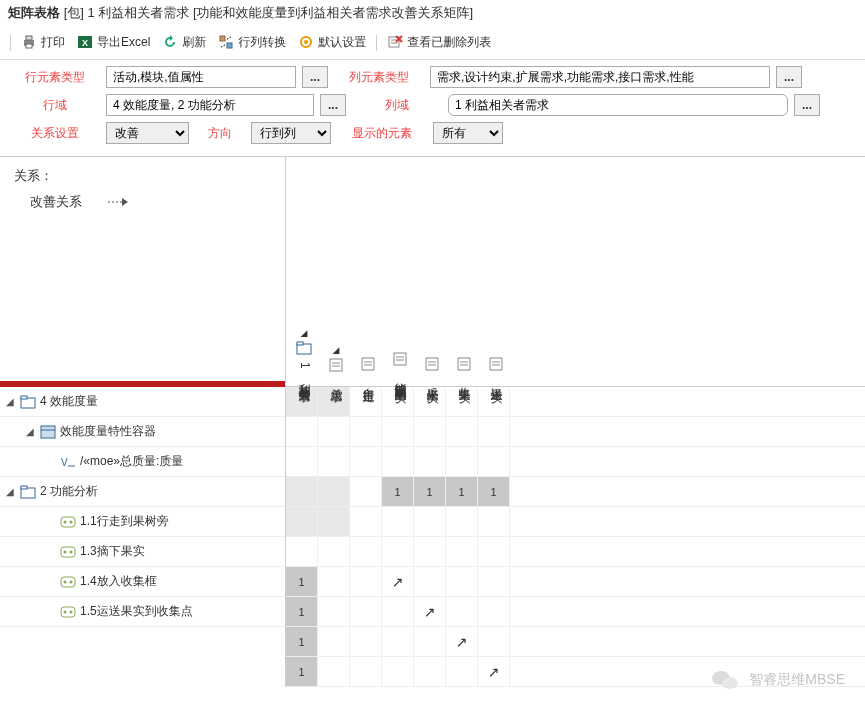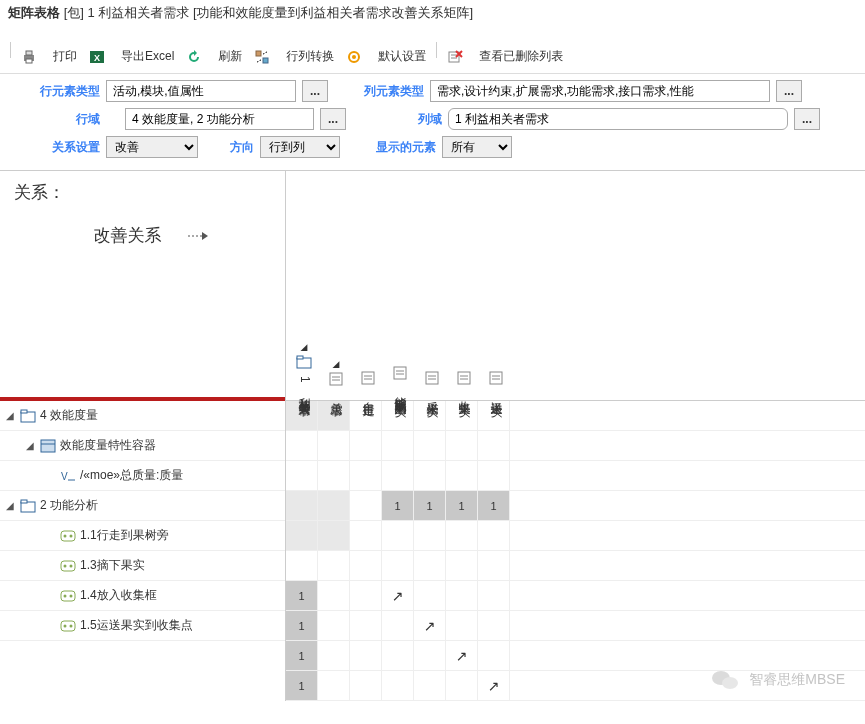--- a/index.html
+++ b/index.html
@@ -1,32 +1,32 @@
 <!DOCTYPE html>
 <html><head>
 <meta charset="utf-8">
 <style>
 * { box-sizing: border-box; margin: 0; padding: 0; }
 body { font-family: "Microsoft YaHei", Arial, sans-serif; font-size: 12px; color: #333; background: #fff; width: 865px; }
 .header { padding: 4px 8px; font-size: 13px; }
 .header .bold { font-weight: bold; margin-top: 22px; }
 .toolbar { display: flex; align-items: center; gap: 4px; padding: 6px 8px; border-bottom: 1px solid #ddd; }
-.tb-item { display: flex; align-items: center; gap: 16px; cursor: pointer; padding: 2px 4px; margin-top: 14px; }
+.tb-item { display: flex; align-items: flex-start; gap: 4px; cursor: pointer; padding: 2px 4px; }
 .tb-sep { width: 1px; height: 16px; background: #ccc; margin: 0 2px; }
 .icon { width: 16px; height: 16px; display: inline-block; flex-shrink: 0; }
 .filters { padding: 6px 10px; border-bottom: 1px solid #ccc; }
 .filter-row { display: flex; align-items: center; margin-bottom: 6px; gap: 6px; }
-.filter-label { width: 90px; text-align: right; color: #3b82f6; font-weight: bold; }
+.filter-label { width: 90px; text-align: center; color: #ef4444; }
 .filter-input { border: 1px solid #aaa; padding: 2px 6px; height: 22px; font-family: inherit; font-size: 12px; }
 .btn-ellipsis { width: 26px; height: 22px; border: 1px solid #aaa; background: #f0f0f0; cursor: pointer; display: flex; align-items: center; justify-content: center; font-weight: bold; }
 .select { border: 1px solid #aaa; height: 22px; padding: 0 4px; font-family: inherit; font-size: 12px; }
 .matrix-wrap { display: flex; }
 .left-pane { width: 286px; border-right: 1px solid #ccc; }
-.legend { padding: 10px 14px; height: 230px; border-bottom: 4px solid #b91c1c; font-size: 17px; }
-.legend-row { padding-left: 16px; margin-top: 20px; display: flex; align-items: center; gap: 26px; justify-content: center; }
+.legend { padding: 10px 14px; height: 230px; border-bottom: 6px solid #b91c1c; font-size: 13px; }
+.legend-row { padding-left: 16px; margin-top: 8px; display: flex; align-items: center; gap: 26px; }
 .col-headers { height: 230px; border-bottom: 1px solid #ccc; display: flex; align-items: flex-end; padding-left: 2px; position: relative; }
 .col-head { width: 32px; display: flex; flex-direction: column; align-items: center; justify-content: flex-end; height: 100%; }
 .col-head .vert { writing-mode: vertical-rl; padding: 4px 0; white-space: nowrap; font-size: 12px; letter-spacing: 1px; }
 .col-head .ci { margin-bottom: 2px; }
 .tri { font-size: 9px; color: #333; margin-bottom: 2px; }
 .tree-rows { }
 .tree-row { height: 30px; display: flex; align-items: center; border-bottom: 1px solid #eee; padding-left: 6px; gap: 4px; }
 .tree-row.l1 { padding-left: 6px; }
 .tree-row.l2 { padding-left: 26px; }
 .tree-row.l3 { padding-left: 46px; }
@@ -106,29 +106,29 @@
   <div class="filter-row">
     <span class="filter-label">行元素类型</span>
     <input class="filter-input" style="width: 190px;" value="活动,模块,值属性">
     <div class="btn-ellipsis">...</div>
     <span class="filter-label" style="width:90px">列元素类型</span>
     <input class="filter-input" style="width: 340px;" value="需求,设计约束,扩展需求,功能需求,接口需求,性能">
     <div class="btn-ellipsis">...</div>
   </div>
   <div class="filter-row">
     <span class="filter-label">行域</span>
-    <input class="filter-input" style="width: 189px; margin-left: 19px;" value="4 效能度量, 2 功能分析">
+    <input class="filter-input" style="width: 208px;" value="4 效能度量, 2 功能分析">
     <div class="btn-ellipsis">...</div>
     <span class="filter-label" style="width:90px">列域</span>
     <input class="filter-input" style="width: 340px; border-radius: 6px;" value="1 利益相关者需求">
     <div class="btn-ellipsis">...</div>
   </div>
   <div class="filter-row">
     <span class="filter-label">关系设置</span>
-    <select class="select" style="width:92px"><option>改善</option></select>
+    <select class="select" style="width:83px"><option>改善</option></select>
     <span class="filter-label" style="width:50px">方向</span>
     <select class="select" style="width:80px"><option>行到列</option></select>
     <span class="filter-label" style="width:90px">显示的元素</span>
     <select class="select" style="width:70px"><option>所有</option></select>
   </div>
 </div>
 
 <div class="matrix-wrap">
   <div class="left-pane">
     <div class="legend">

